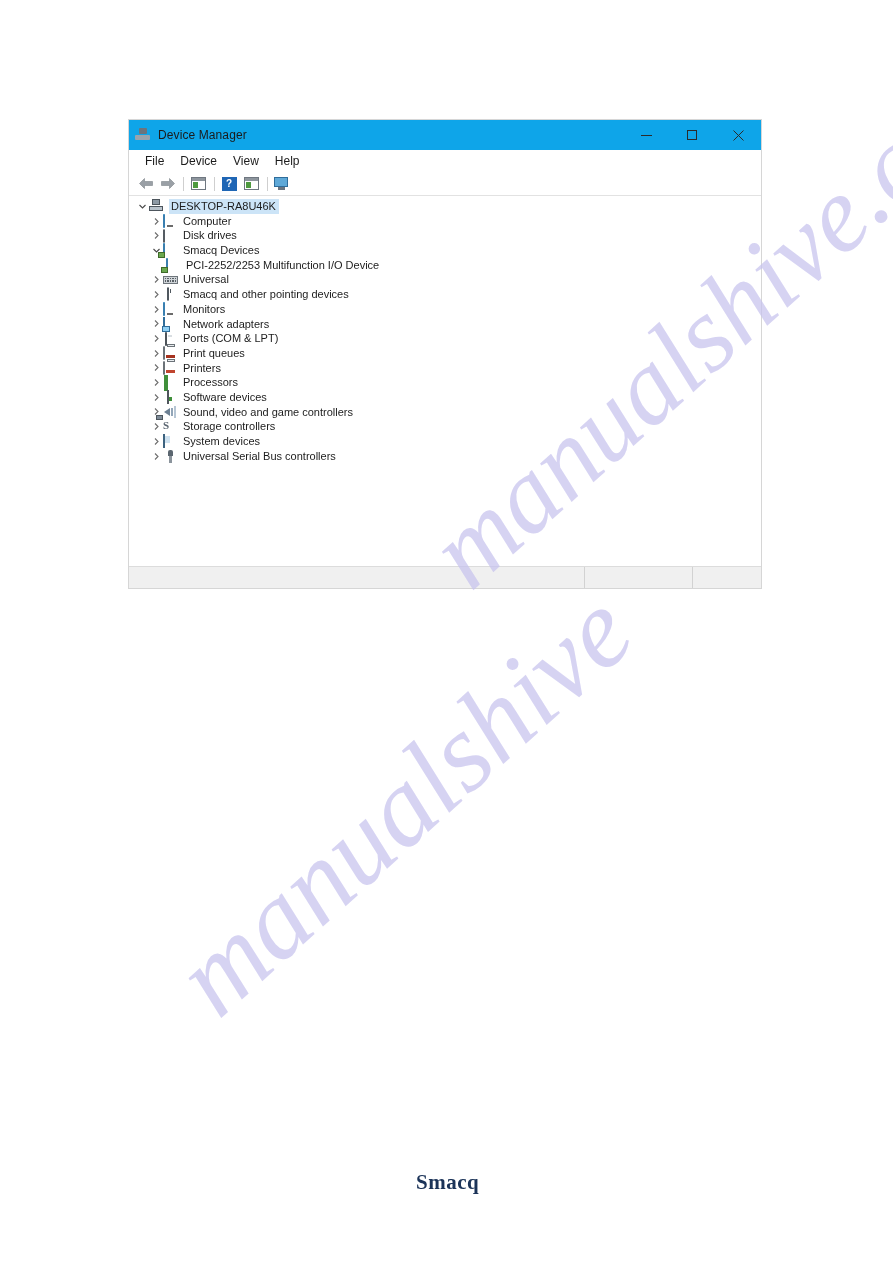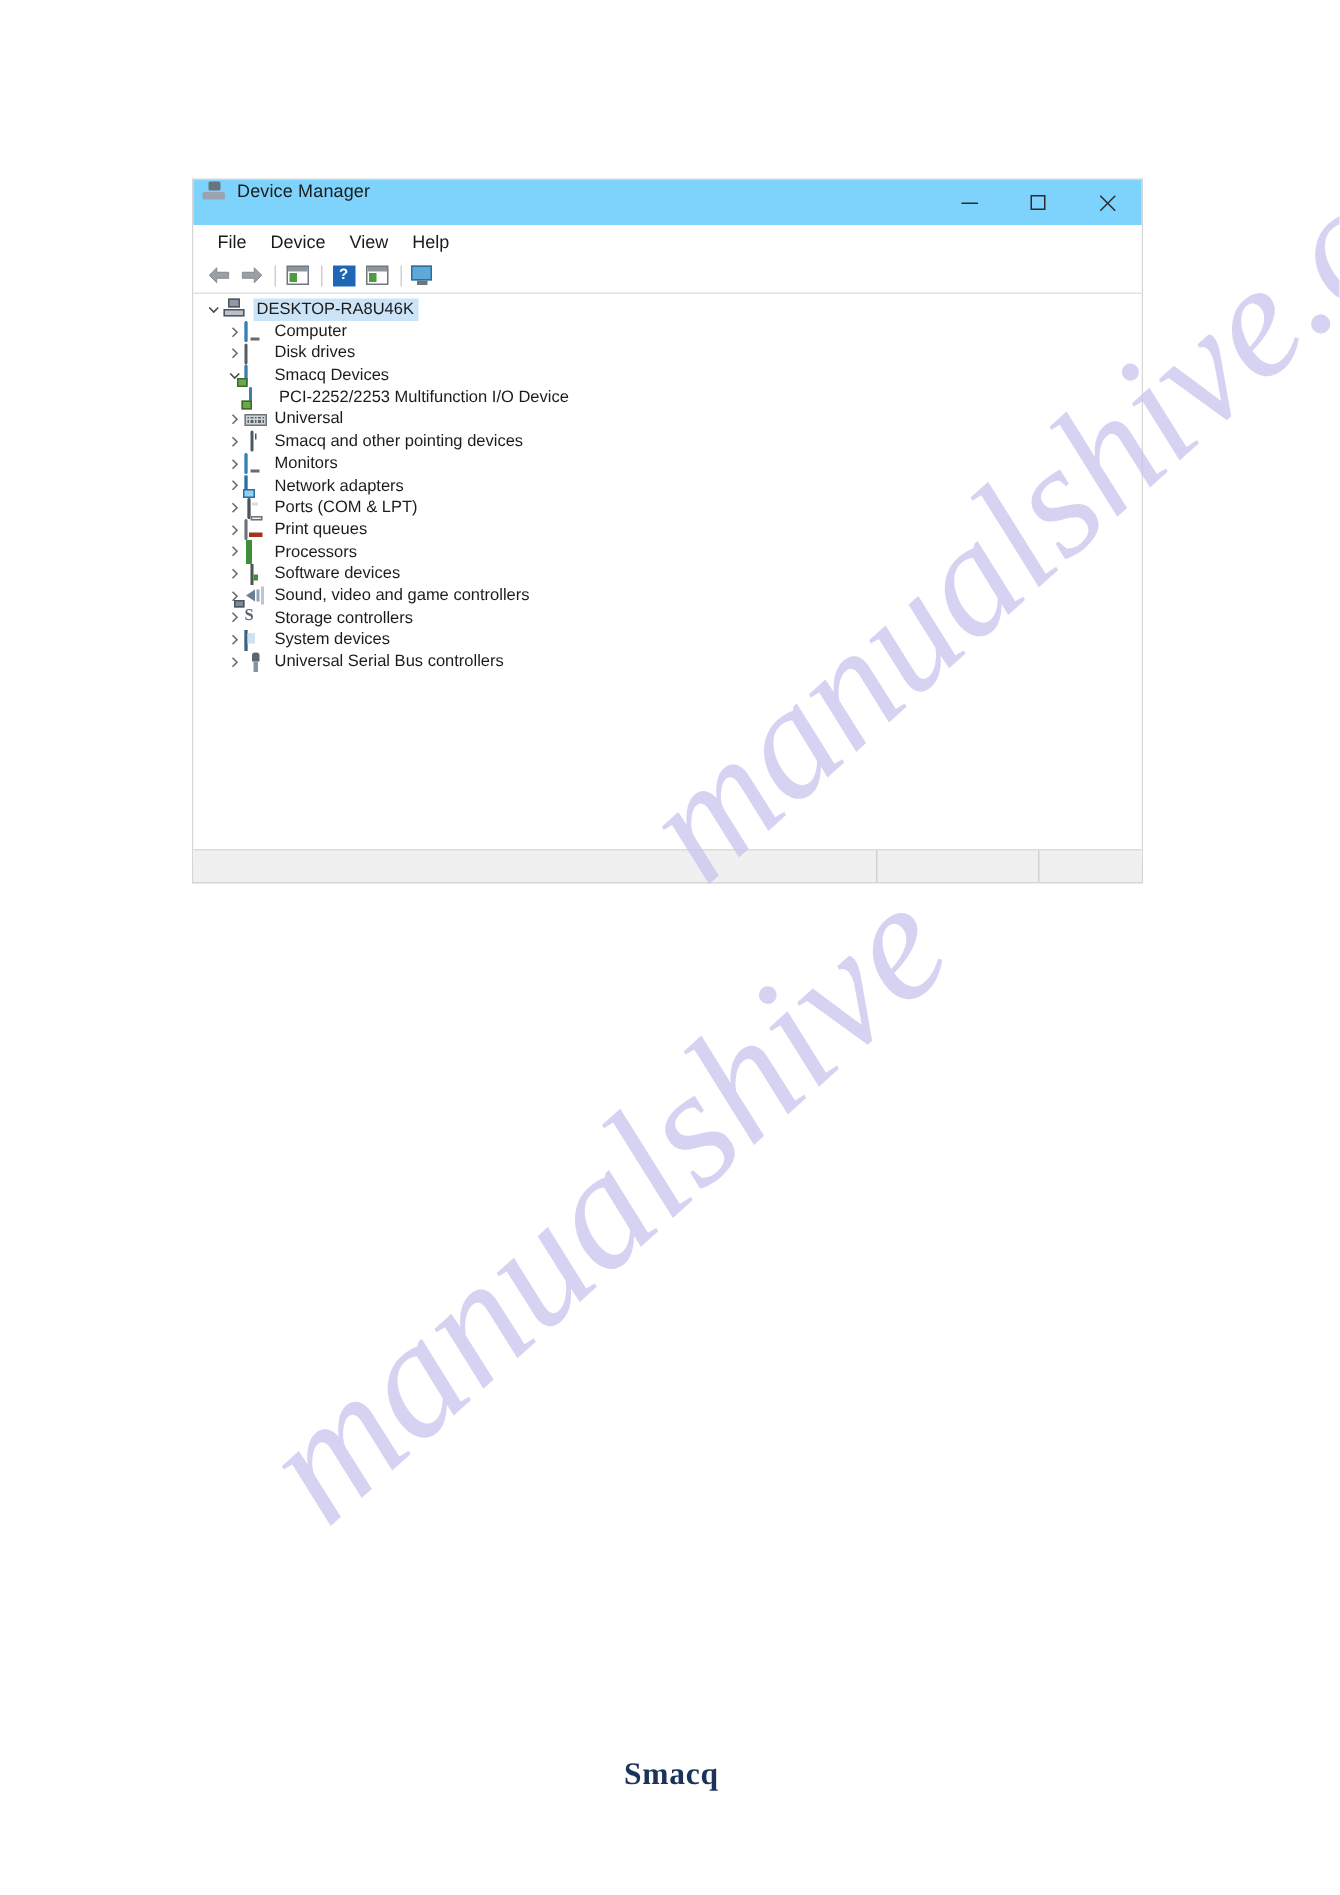--- a/index.html
+++ b/index.html
@@ -55,22 +55,22 @@
     background: #ffffff;
     border: 1px solid #d6d6d6;
     box-sizing: border-box;
     z-index: 10;
   }
 
   
   .titlebar {
     height: 30px;
     display: flex;
-    align-items: flex-start;
-    background: #7dd3fc;
+    align-items: center;
+    background: #0ea5e9;
     position: relative;
   }
   .title-icon {
     width: 16px; height: 16px;
     margin-left: 6px;
     margin-right: 7px;
     position: relative;
     flex: none;
   }
   .title-text {
@@ -754,20 +754,29 @@
     <div class="row d1">
       <span class="chev">
         <svg width="9" height="9" viewBox="0 0 9 9">
             <path d="M3 1.5 L6 4.5 L3 7.5" fill="none" stroke="#6d6d6d" stroke-width="1.1"></path>
           </svg>
       </span>
       <span class="ico"><span class="ic-printq"></span></span>
       <span class="rowlabel">Print queues</span>
     </div>
 
+    <div class="row d1">
+      <span class="chev">
+        <svg width="9" height="9" viewBox="0 0 9 9">
+            <path d="M3 1.5 L6 4.5 L3 7.5" fill="none" stroke="#6d6d6d" stroke-width="1.1"></path>
+          </svg>
+      </span>
+      <span class="ico"><span class="ic-printer"></span></span>
+      <span class="rowlabel">Printers</span>
+    </div>
 
     <div class="row d1">
       <span class="chev">
         <svg width="9" height="9" viewBox="0 0 9 9">
             <path d="M3 1.5 L6 4.5 L3 7.5" fill="none" stroke="#6d6d6d" stroke-width="1.1"></path>
           </svg>
       </span>
       <span class="ico"><span class="ic-cpu"></span></span>
       <span class="rowlabel">Processors</span>
     </div>

